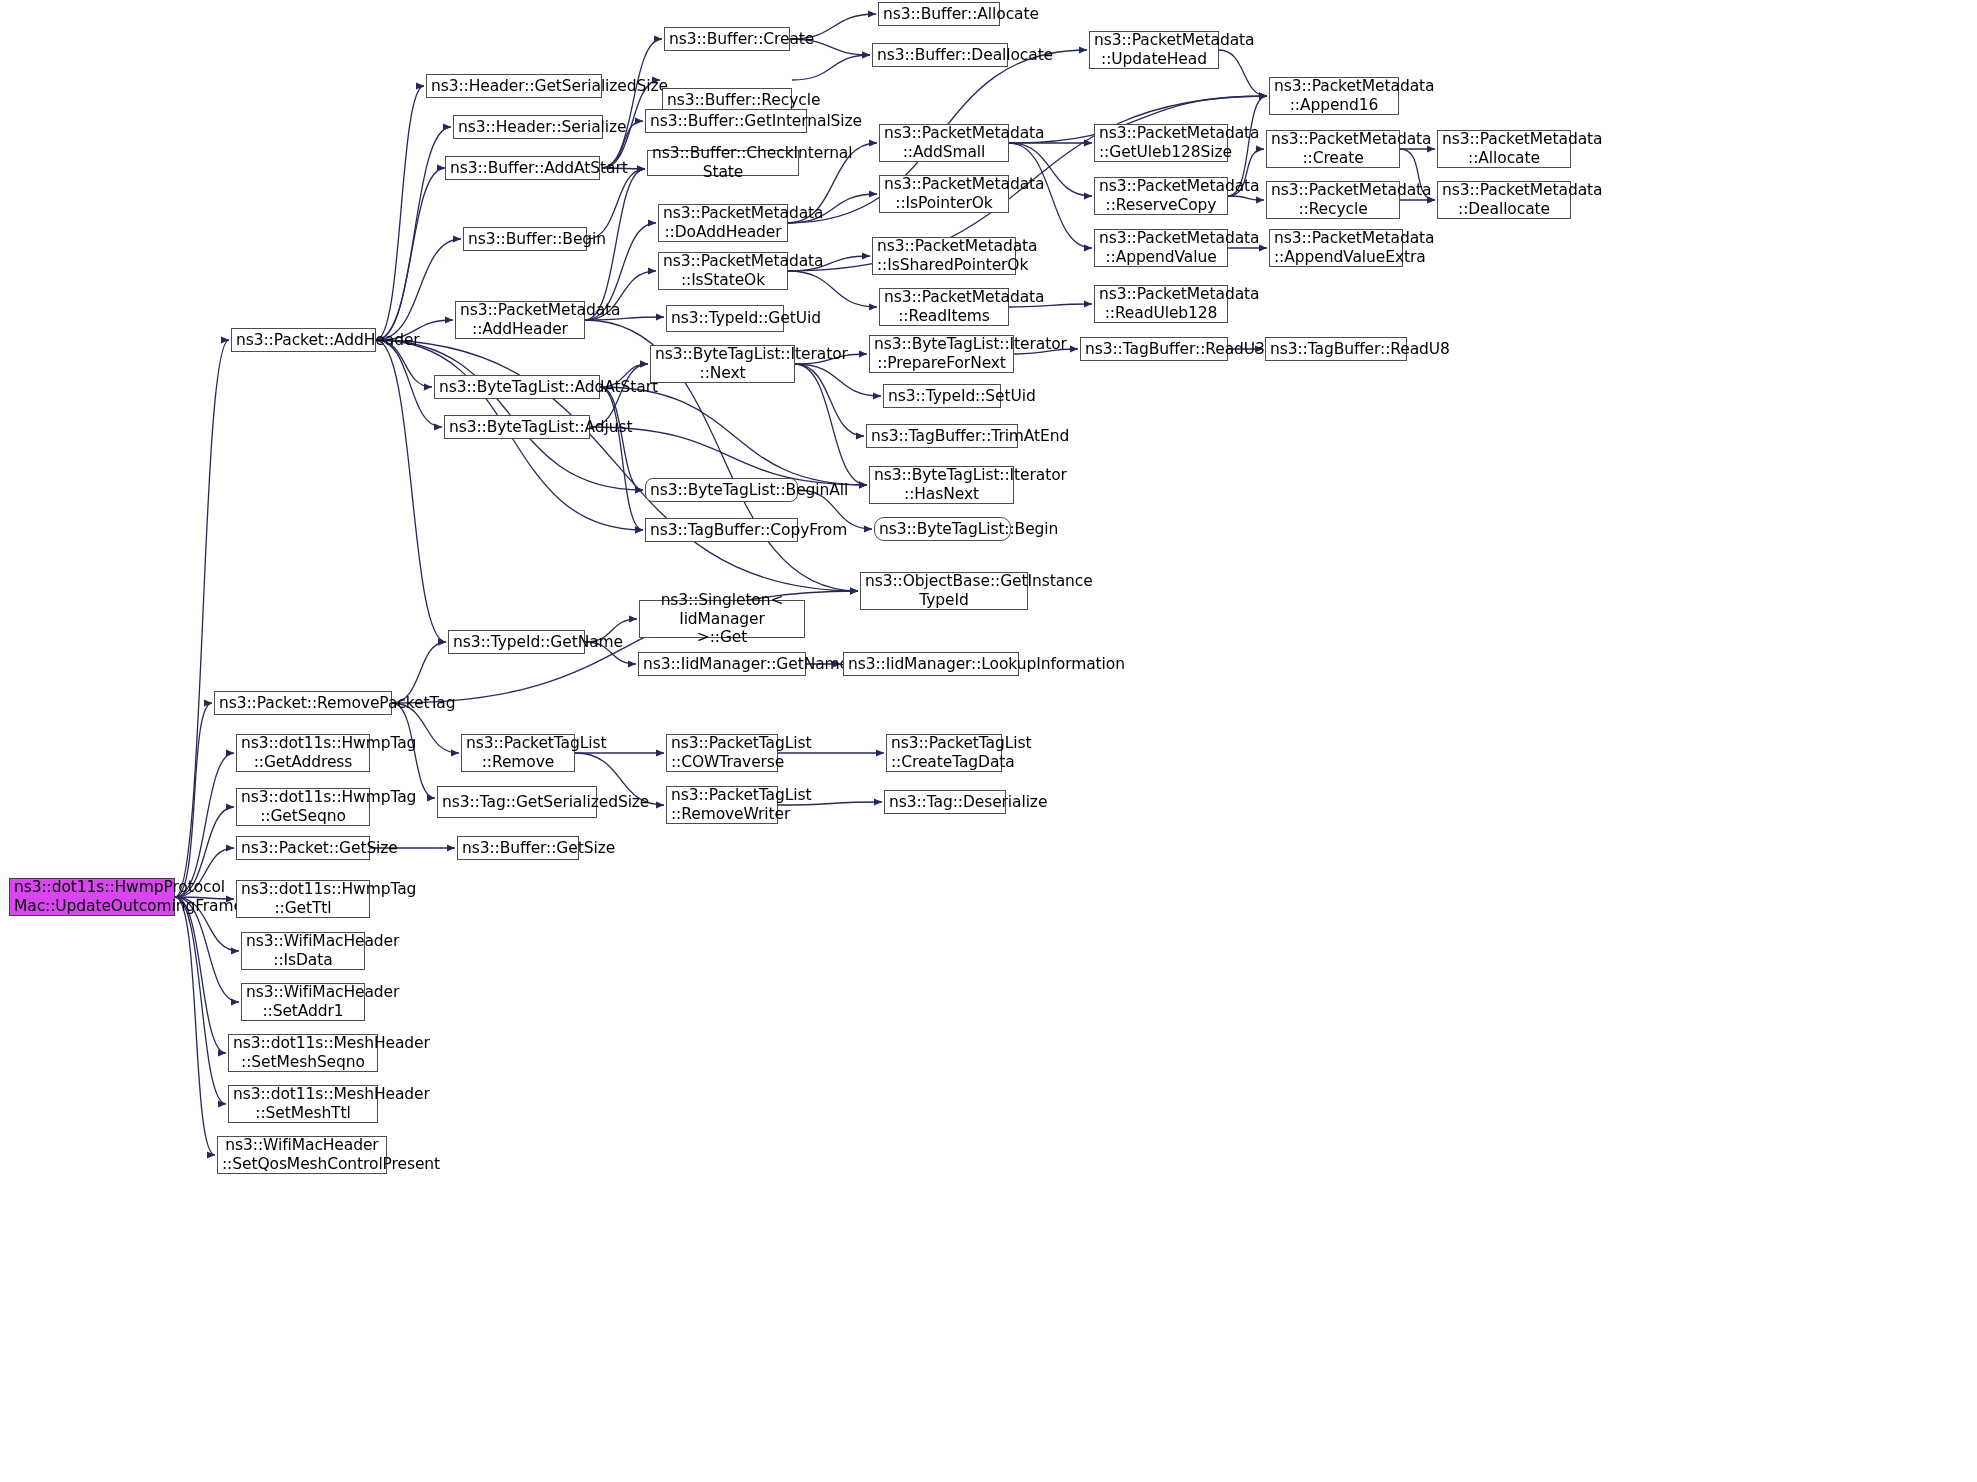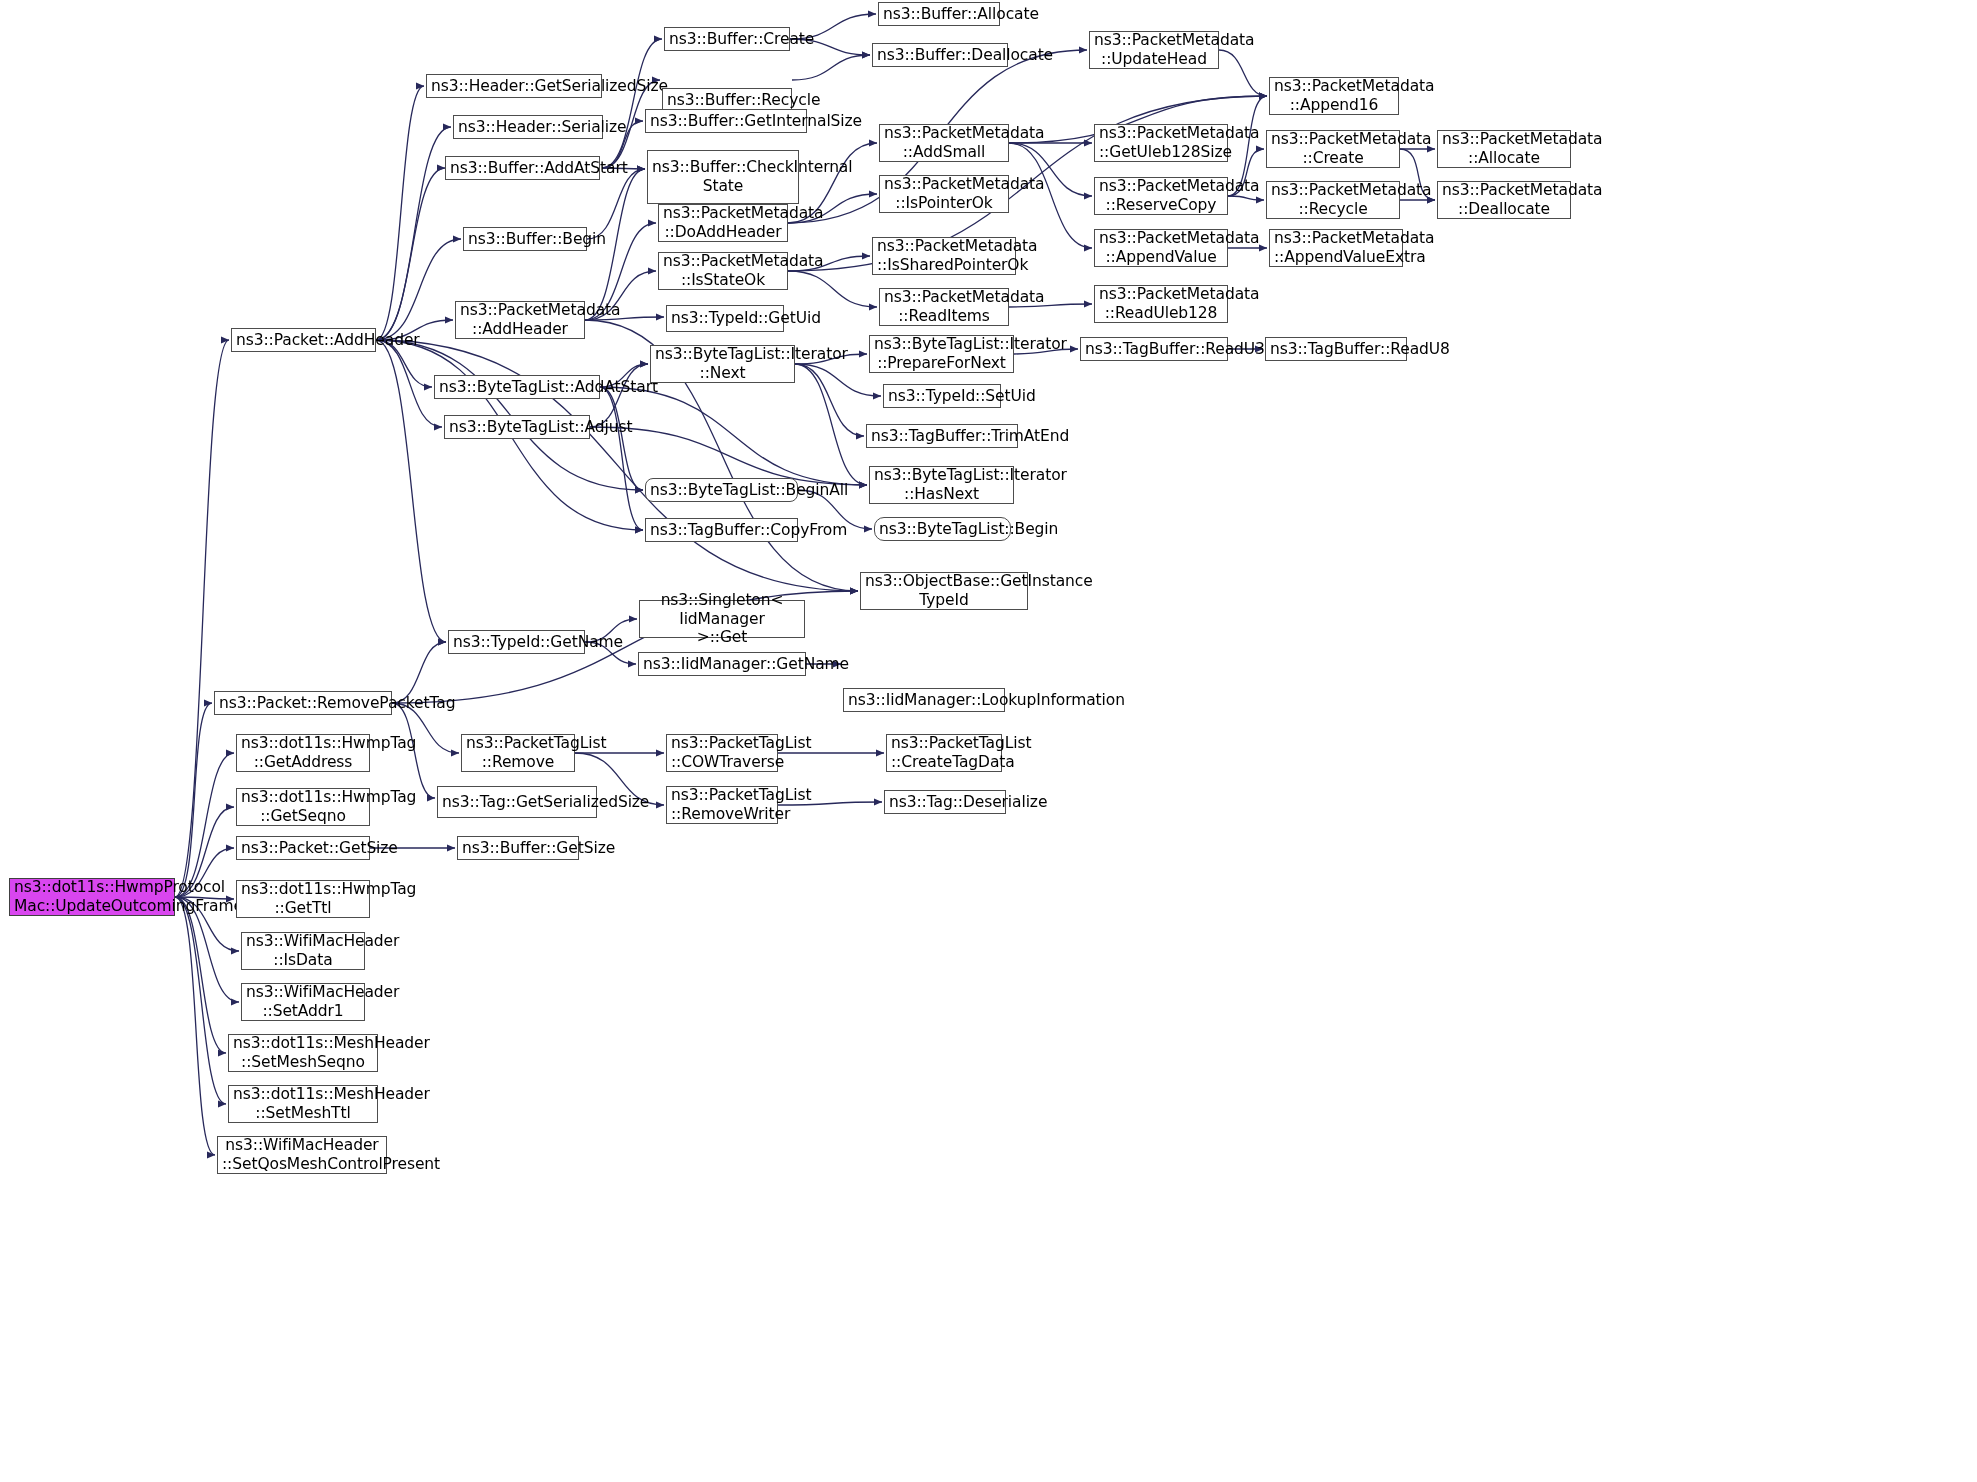--- a/index.html
+++ b/index.html
@@ -184,21 +184,21 @@
     </div>
     <div class="node" style="left: 664px; top: 27px; width: 126px; height: 24px;">
       <span class="lbl">ns3::Buffer::Create</span>
     </div>
     <div class="node" style="left: 662px; top: 68px; width: 130px; height: 24px; margin-top: 20px;">
       <span class="lbl">ns3::Buffer::Recycle</span>
     </div>
     <div class="node" style="left: 645px; top: 109px; width: 162px; height: 24px;">
       <span class="lbl">ns3::Buffer::GetInternalSize</span>
     </div>
-    <div class="node" style="left: 647px; top: 150px; width: 152px; height: 54px;">
+    <div class="node" style="left: 647px; top: 150px; width: 152px; height: 26px;">
       <span class="lbl">ns3::Buffer::CheckInternal
 State</span>
     </div>
     <div class="node" style="left: 658px; top: 204px; width: 130px; height: 38px;">
       <span class="lbl">ns3::PacketMetadata
 ::DoAddHeader</span>
     </div>
     <div class="node" style="left: 658px; top: 252px; width: 130px; height: 38px;">
       <span class="lbl">ns3::PacketMetadata
 ::IsStateOk</span>
@@ -270,21 +270,21 @@
       <span class="lbl">ns3::ByteTagList::Iterator
 ::HasNext</span>
     </div>
     <div class="node" style="left: 874px; top: 517px; width: 137px; height: 24px; border-radius: 10px;">
       <span class="lbl">ns3::ByteTagList::Begin</span>
     </div>
     <div class="node" style="left: 860px; top: 572px; width: 168px; height: 38px;">
       <span class="lbl">ns3::ObjectBase::GetInstance
 TypeId</span>
     </div>
-    <div class="node" style="left: 843px; top: 688px; width: 162px; height: 24px;">
+    <div class="node" style="left: 843px; top: 652px; width: 176px; height: 24px;">
       <span class="lbl">ns3::IidManager::LookupInformation</span>
     </div>
     <div class="node" style="left: 886px; top: 734px; width: 116px; height: 38px;">
       <span class="lbl">ns3::PacketTagList
 ::CreateTagData</span>
     </div>
     <div class="node" style="left: 884px; top: 790px; width: 122px; height: 24px;">
       <span class="lbl">ns3::Tag::Deserialize</span>
     </div>
     <div class="node" style="left: 1089px; top: 31px; width: 130px; height: 38px;">

